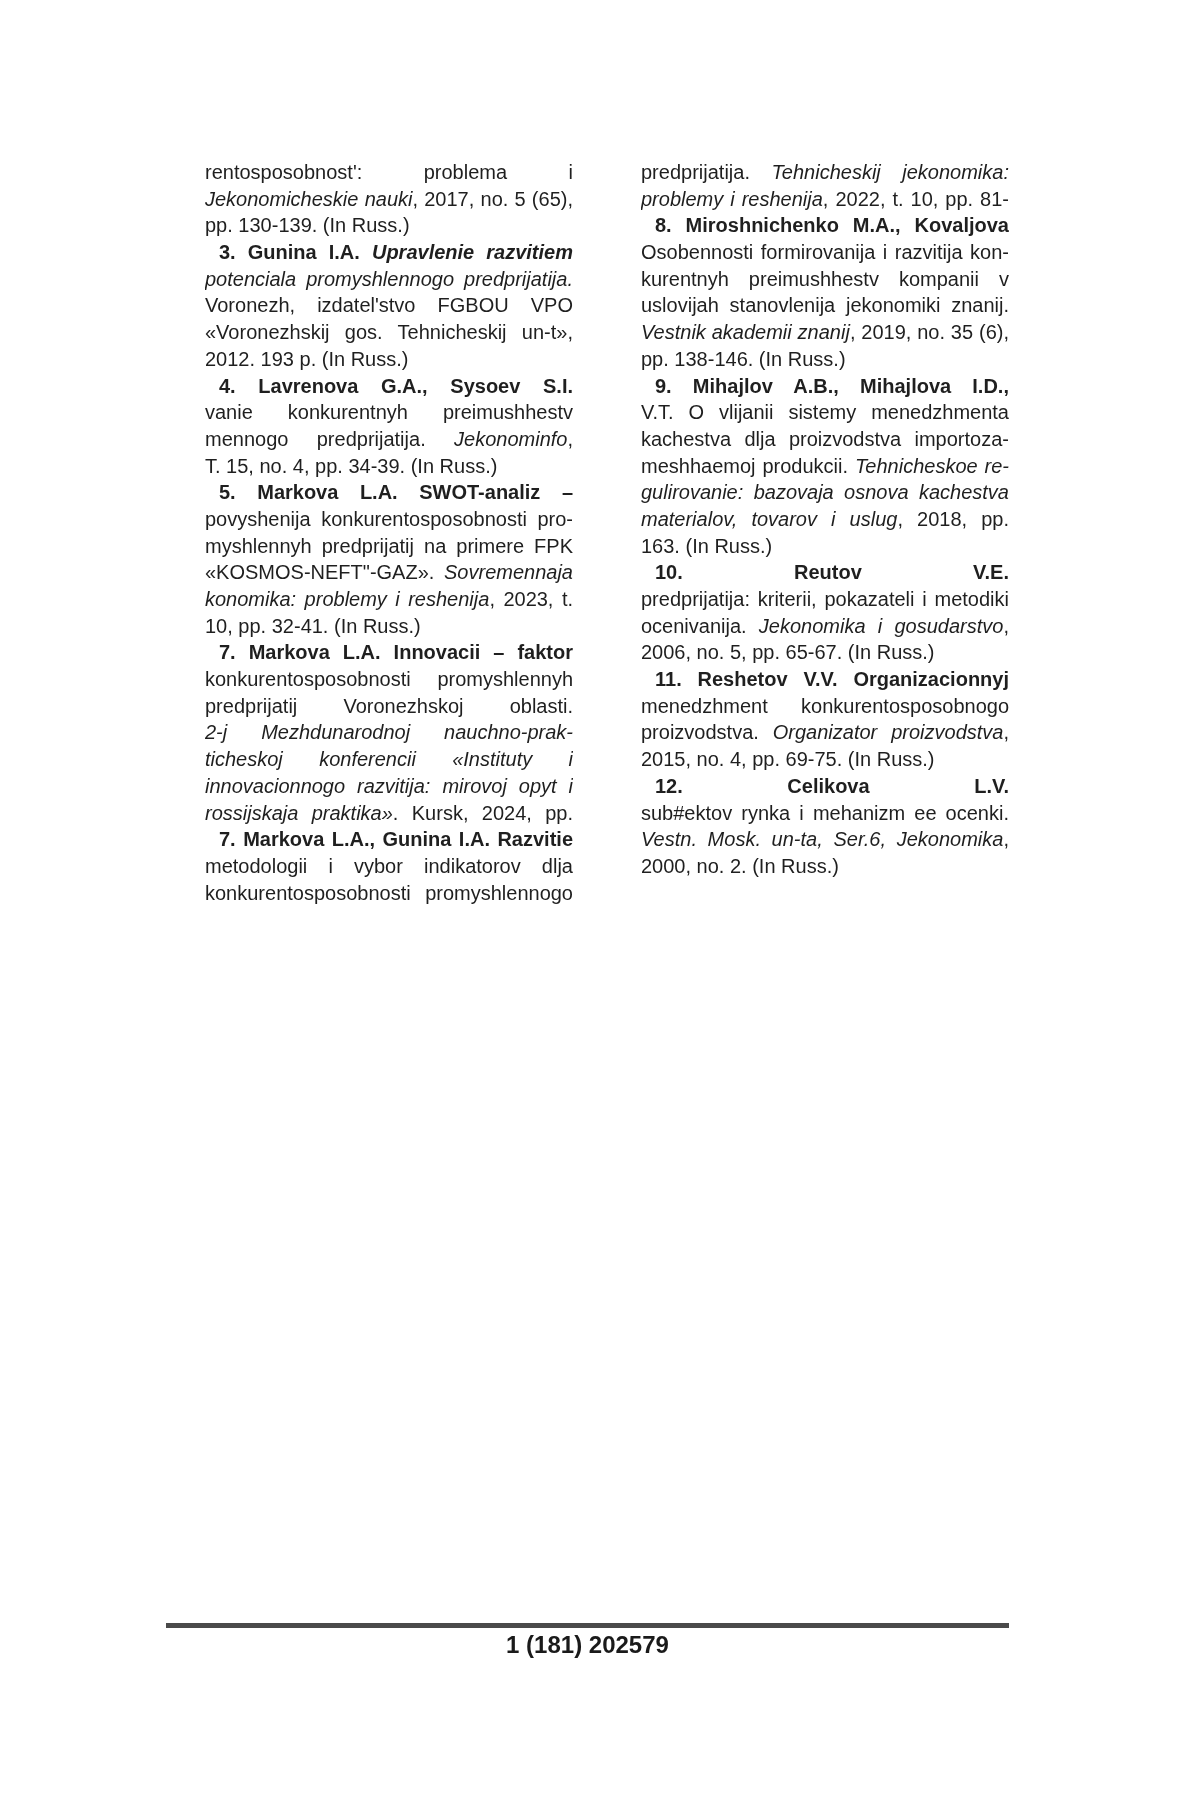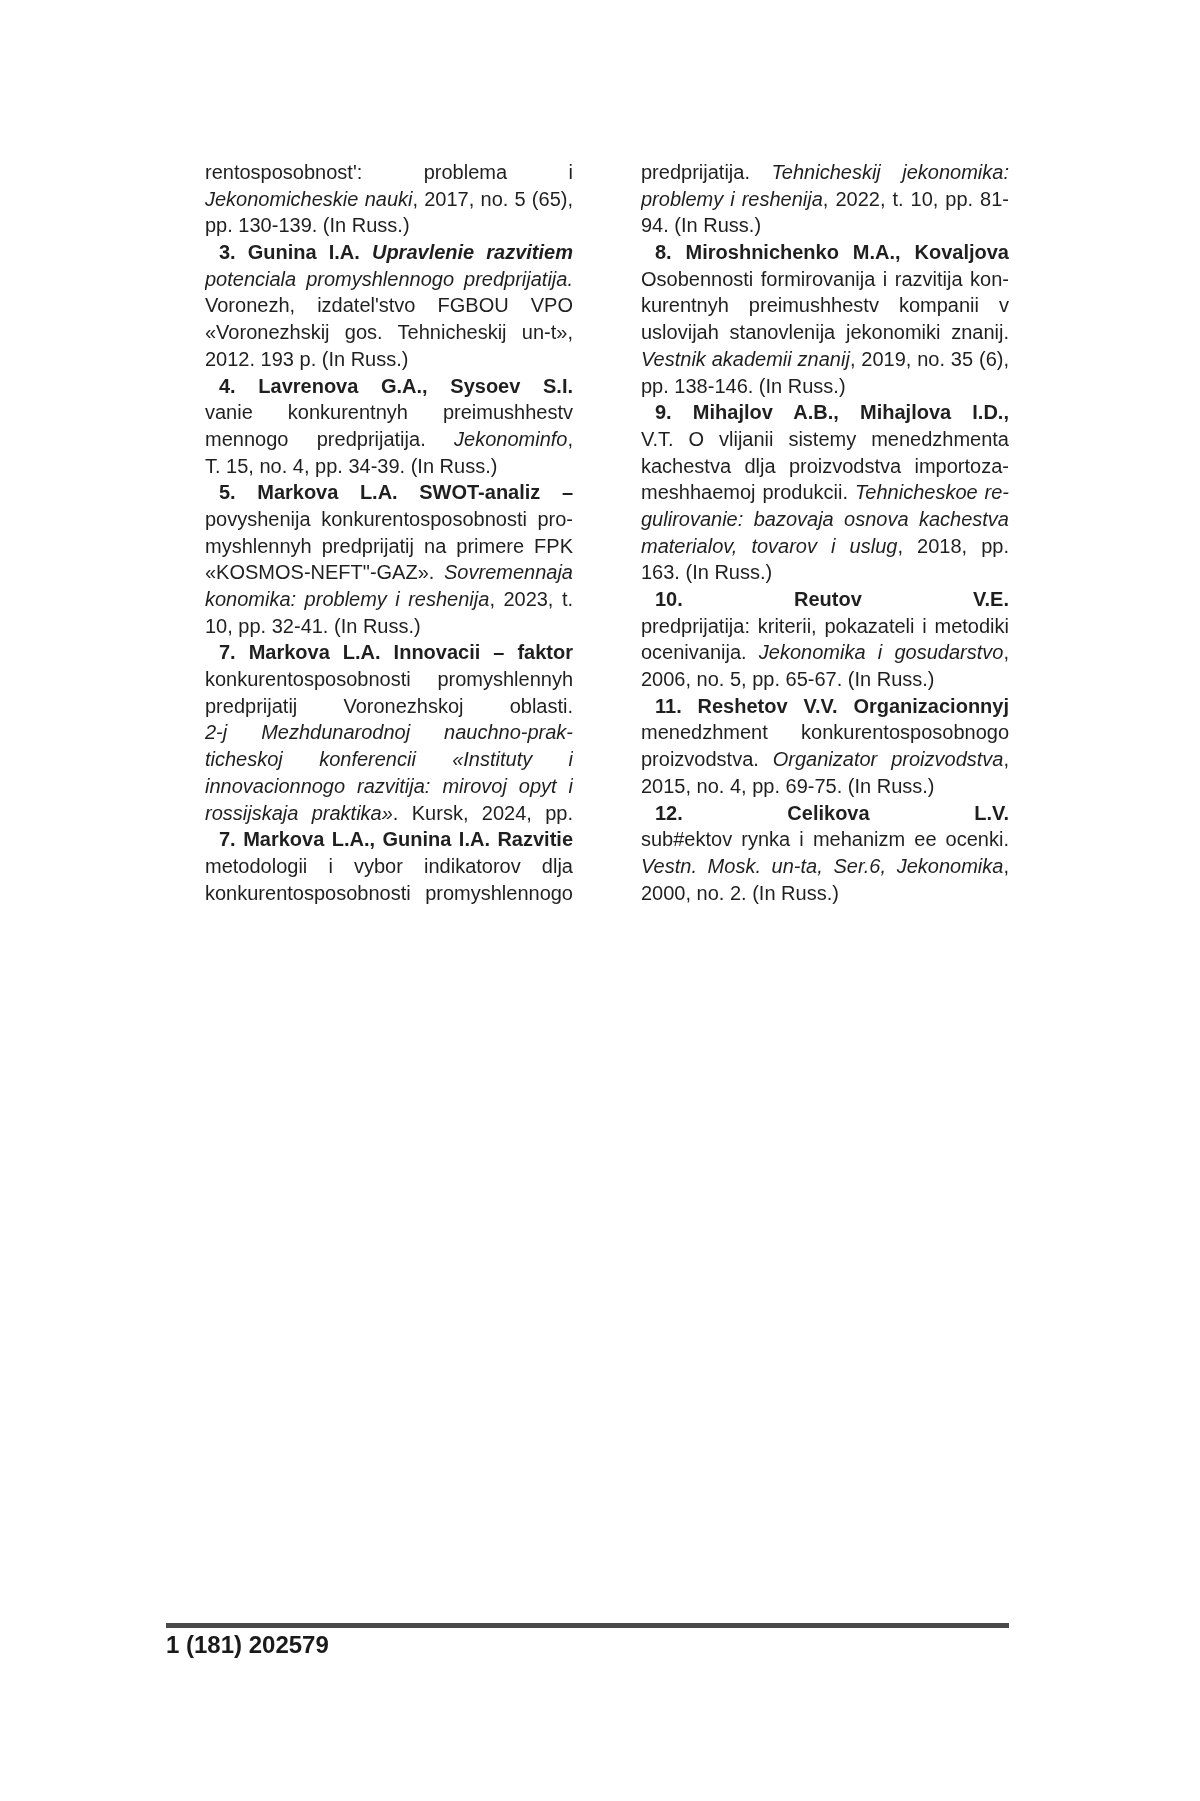--- a/index.html
+++ b/index.html
@@ -37,21 +37,21 @@
     position:absolute;
     left:166px;top:1623px;
     width:843px;height:5px;
     background:#4a4a4a;
   }
   .footer-row{
     position:absolute;
     left:166px;top:1630px;
     width:843px;
     display:flex;
-    justify-content:flex-start;
+    justify-content:center;
     align-items:flex-start;
     font-size:24px;
     font-weight:bold;
     color:#1a1a1a;
     line-height:30px;
   }
 </style>
 </head>
 <body>
 
@@ -97,21 +97,20 @@
         <div class="line indent"><span>7. Markova L.A., Gunina I.A. Razvitie</span></div>
         <div class="line"><span>metodologii i vybor indikatorov dlja ocenki</span></div>
         <div class="line"><span>konkurentosposobnosti promyshlennogo</span></div>
       </div>
     </div>
 
   <div class="col" id="col-right">
       <div>
         <div class="line"><span>predprijatija. </span><span class="it">Tehnicheskij jekonomika:</span></div>
         <div class="line"><span class="it">problemy i reshenija</span><span>, 2022, t. 10, pp. 81-</span></div>
-        <div class="line last"><span>94. (In Russ.)</span></div>
       </div>
       <div>
         <div class="line indent"><span>8. Miroshnichenko M.A., Kovaljova A.S.</span></div>
         <div class="line"><span>Osobennosti formirovanija i razvitija kon-</span></div>
         <div class="line"><span>kurentnyh preimushhestv kompanii v</span></div>
         <div class="line"><span>uslovijah stanovlenija jekonomiki znanij.</span></div>
         <div class="line"><span class="it">Vestnik akademii znanij</span><span>, 2019, no. 35 (6),</span></div>
         <div class="line last"><span>pp. 138-146. (In Russ.)</span></div>
       </div>
       <div>

